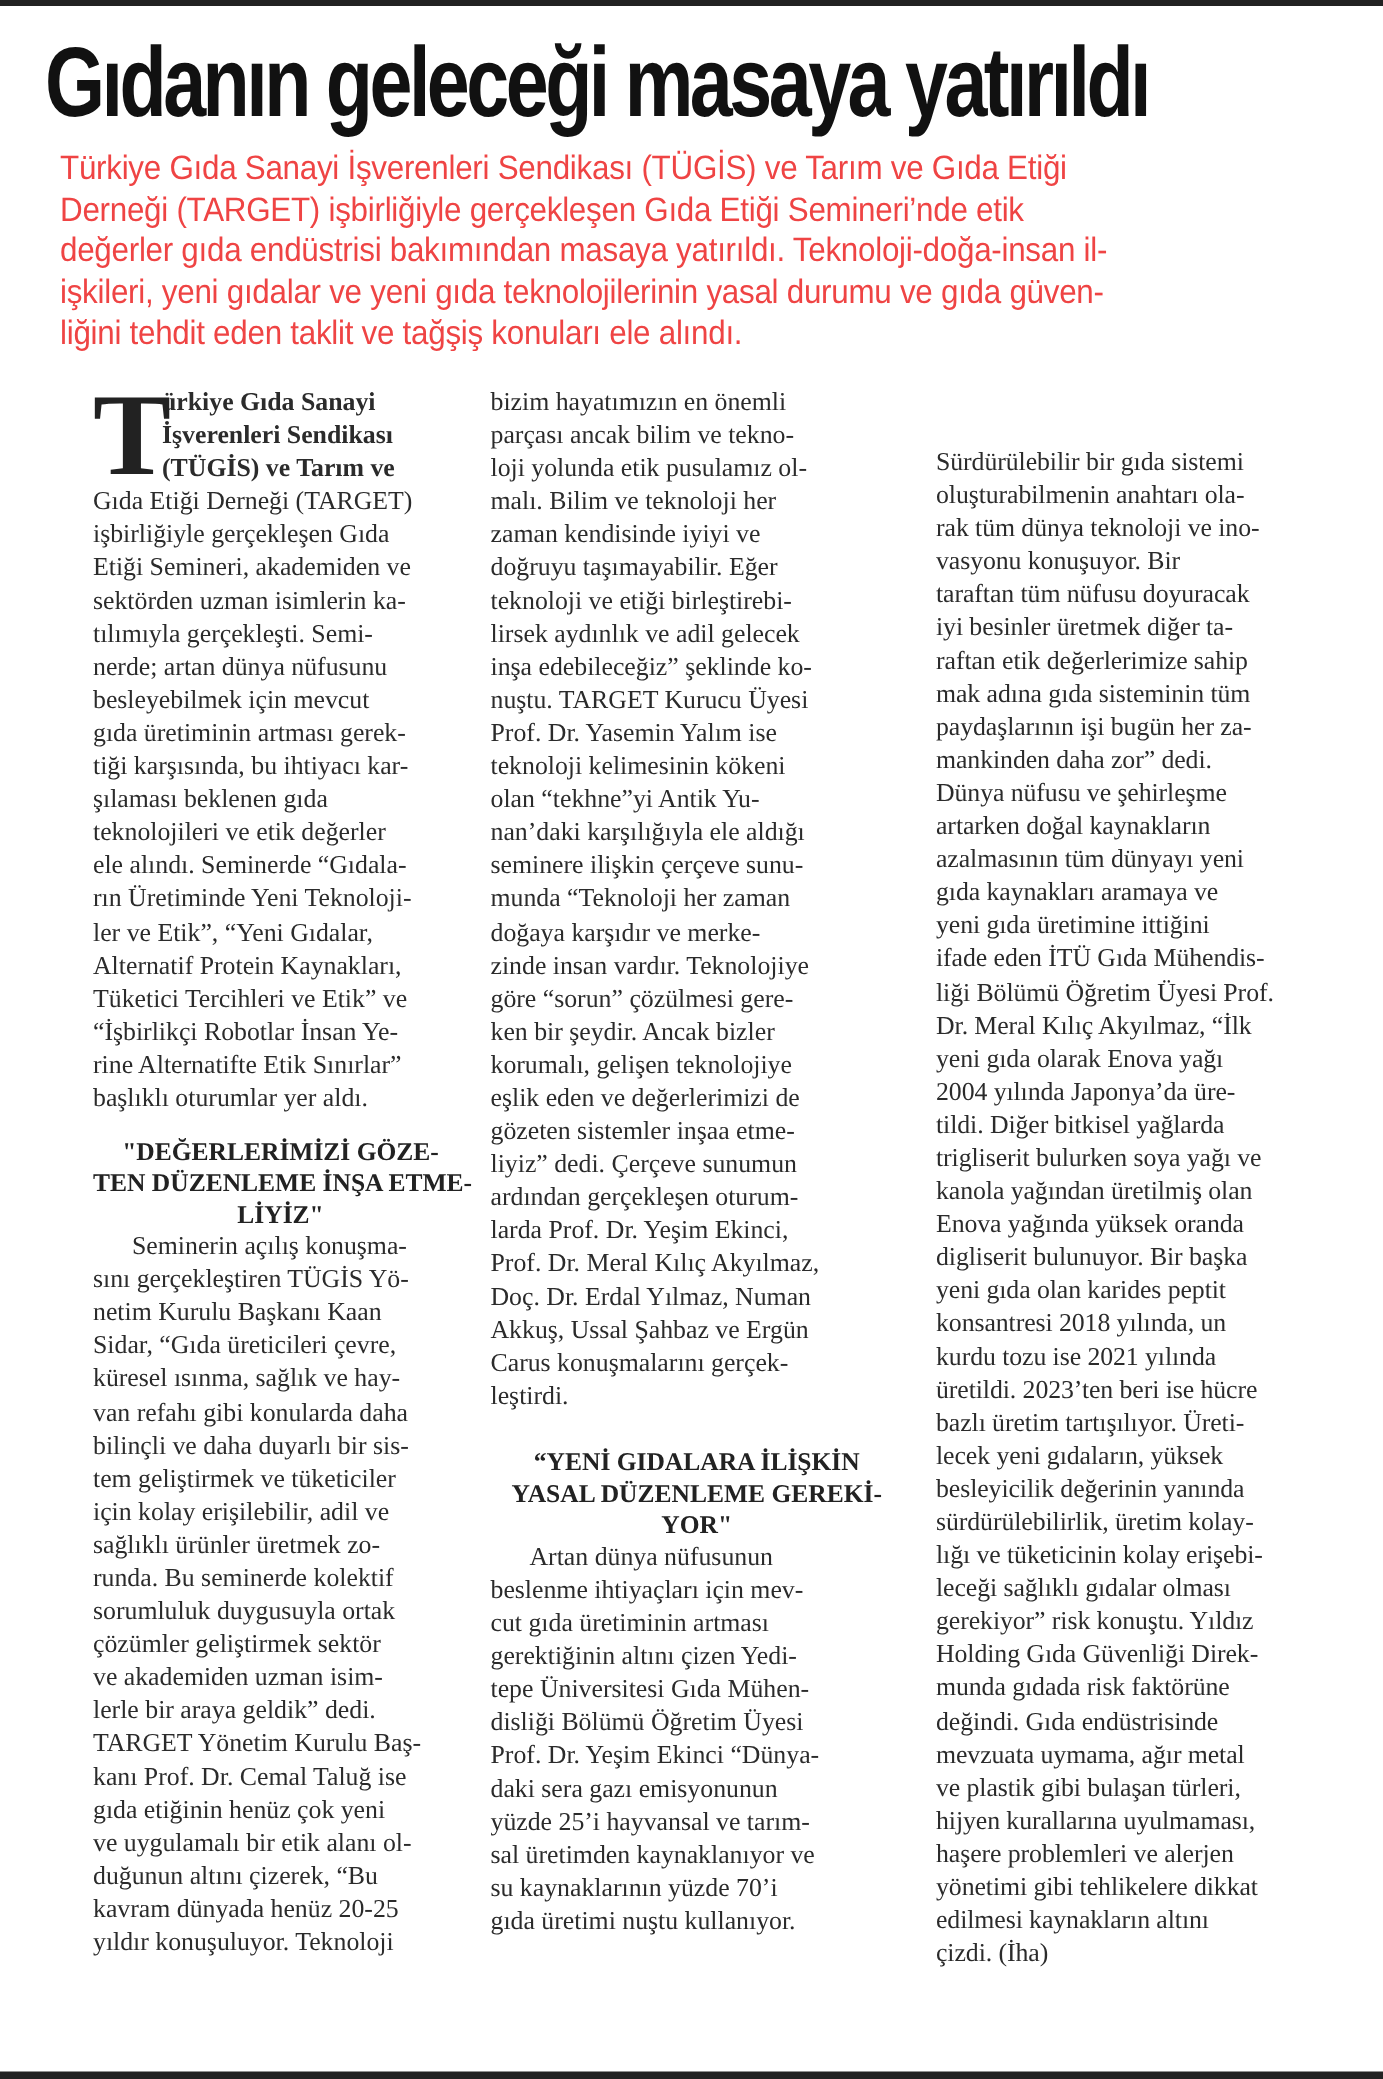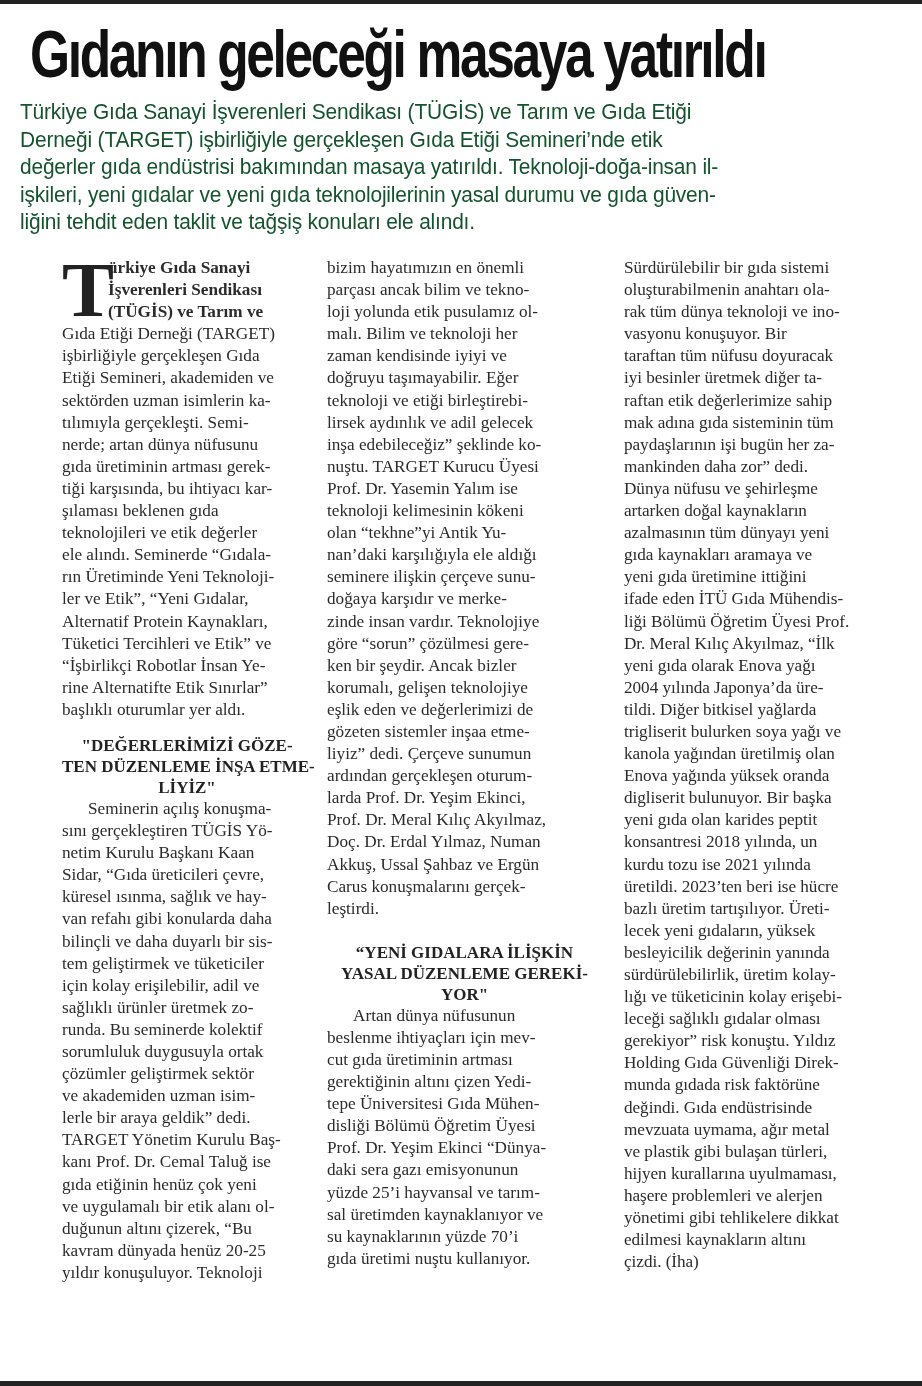--- a/index.html
+++ b/index.html
@@ -8,29 +8,29 @@
   .bottom-bar { position: absolute; left: 0; top: 1381px; width: 922px; height: 5px; background: #222; }
   .headline {
     position: absolute; left: 30px; top: 20px; width: 870px; height: 68px;
     font-family: "Liberation Sans", sans-serif; font-weight: bold;
     font-size: 66px; line-height: 68px; color: #111;
     letter-spacing: -3px; white-space: nowrap;
     transform: scaleX(0.78); transform-origin: left top;
   }
   .headline span { display: inline-block; }
   .lead {
-    position: absolute; left: 20px; top: 98px; width: 860px;
+    position: absolute; left: 40px; top: 98px; width: 860px;
     font-family: "Liberation Sans", sans-serif; font-size: 22.5px; line-height: 27.5px;
-    color: #14532d; letter-spacing: -0.2px;
+    color: #ef4444; letter-spacing: -0.2px;
   }
   .lead .ln { display: block; white-space: nowrap; transform: scaleX(0.93); transform-origin: left; }
   .col { position: absolute; top: 257px; font-family: "Liberation Serif", serif; font-size: 17.2px; line-height: 22.1px; color: #2b2b2b; }
   .col1 { left: 62px; width: 250px; }
   .col2 { left: 327px; width: 275px; }
-  .col3 { left: 624px; width: 290px; }
+  .col3 { left: 624px; width: 290px; margin-top: 40px; }
   .ln { display: block; white-space: nowrap; }
   .dropcap-wrap { position: relative; }
   .dropcap {
     position: absolute; left: 0; top: 2px;
     font-family: "Liberation Serif", serif; font-weight: bold; font-size: 78px; line-height: 62px; color: #222;
   }
   .indent-cap { padding-left: 46px; font-weight: bold; }
   .subhead { font-weight: bold; text-align: center; color: #222; font-size: 17px; line-height: 21px; }
   .subhead .ln { text-align: center; }
   .gap { height: 14px; }
@@ -64,20 +64,21 @@
         <span class="ln">(TÜGİS) ve Tarım ve</span>
       </div>
   </div>
   <div>
       <span class="ln">Gıda Etiği Derneği (TARGET)</span>
       <span class="ln">işbirliğiyle gerçekleşen Gıda</span>
       <span class="ln">Etiği Semineri, akademiden ve</span>
       <span class="ln">sektörden uzman isimlerin ka-</span>
       <span class="ln">tılımıyla gerçekleşti. Semi-</span>
       <span class="ln">nerde; artan dünya nüfusunu</span>
+      <span class="ln">besleyebilmek için mevcut</span>
       <span class="ln">gıda üretiminin artması gerek-</span>
       <span class="ln">tiği karşısında, bu ihtiyacı kar-</span>
       <span class="ln">şılaması beklenen gıda</span>
       <span class="ln">teknolojileri ve etik değerler</span>
       <span class="ln">ele alındı. Seminerde “Gıdala-</span>
       <span class="ln">rın Üretiminde Yeni Teknoloji-</span>
       <span class="ln">ler ve Etik”, “Yeni Gıdalar,</span>
       <span class="ln">Alternatif Protein Kaynakları,</span>
       <span class="ln">Tüketici Tercihleri ve Etik” ve</span>
       <span class="ln">“İşbirlikçi Robotlar İnsan Ye-</span>
@@ -126,20 +127,21 @@
       <span class="ln">doğruyu taşımayabilir. Eğer</span>
       <span class="ln">teknoloji ve etiği birleştirebi-</span>
       <span class="ln">lirsek aydınlık ve adil gelecek</span>
       <span class="ln">inşa edebileceğiz” şeklinde ko-</span>
       <span class="ln">nuştu. TARGET Kurucu Üyesi</span>
       <span class="ln">Prof. Dr. Yasemin Yalım ise</span>
       <span class="ln">teknoloji kelimesinin kökeni</span>
       <span class="ln">olan “tekhne”yi Antik Yu-</span>
       <span class="ln">nan’daki karşılığıyla ele aldığı</span>
       <span class="ln">seminere ilişkin çerçeve sunu-</span>
+      <span class="ln">munda “Teknoloji her zaman</span>
       <span class="ln">doğaya karşıdır ve merke-</span>
       <span class="ln">zinde insan vardır. Teknolojiye</span>
       <span class="ln">göre “sorun” çözülmesi gere-</span>
       <span class="ln">ken bir şeydir. Ancak bizler</span>
       <span class="ln">korumalı, gelişen teknolojiye</span>
       <span class="ln">eşlik eden ve değerlerimizi de</span>
       <span class="ln">gözeten sistemler inşaa etme-</span>
       <span class="ln">liyiz” dedi. Çerçeve sunumun</span>
       <span class="ln">ardından gerçekleşen oturum-</span>
       <span class="ln">larda Prof. Dr. Yeşim Ekinci,</span>

